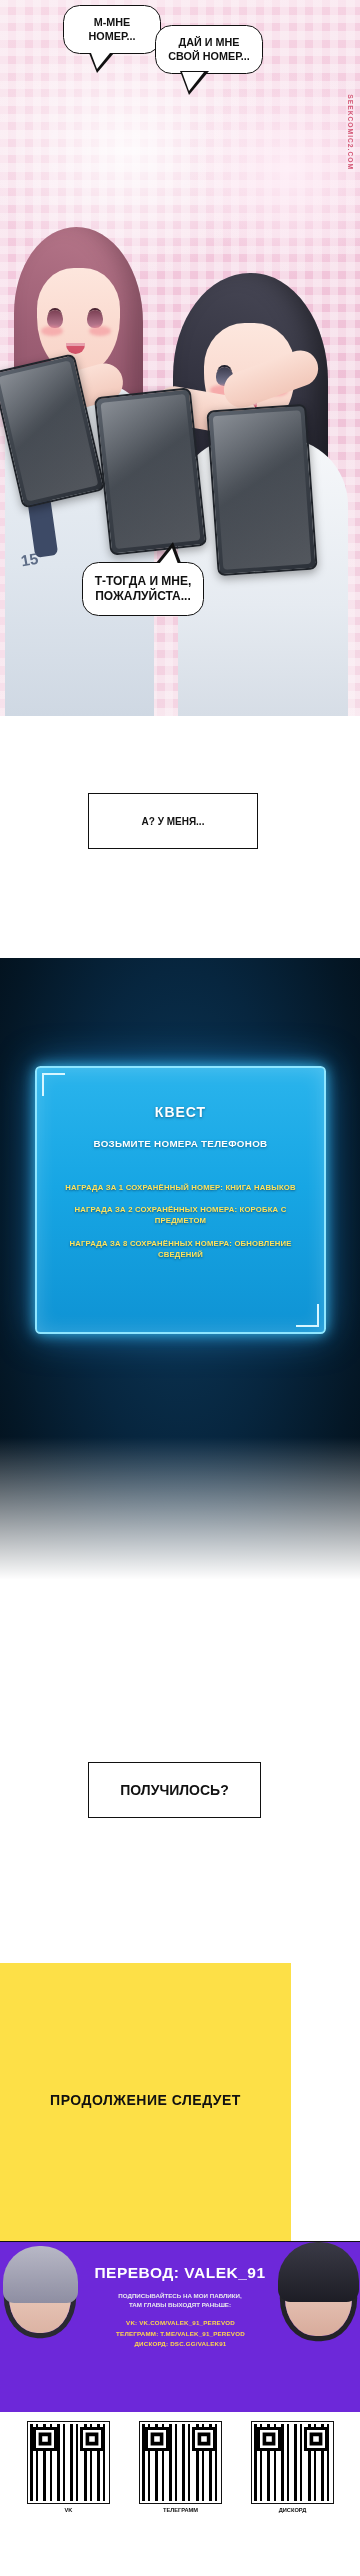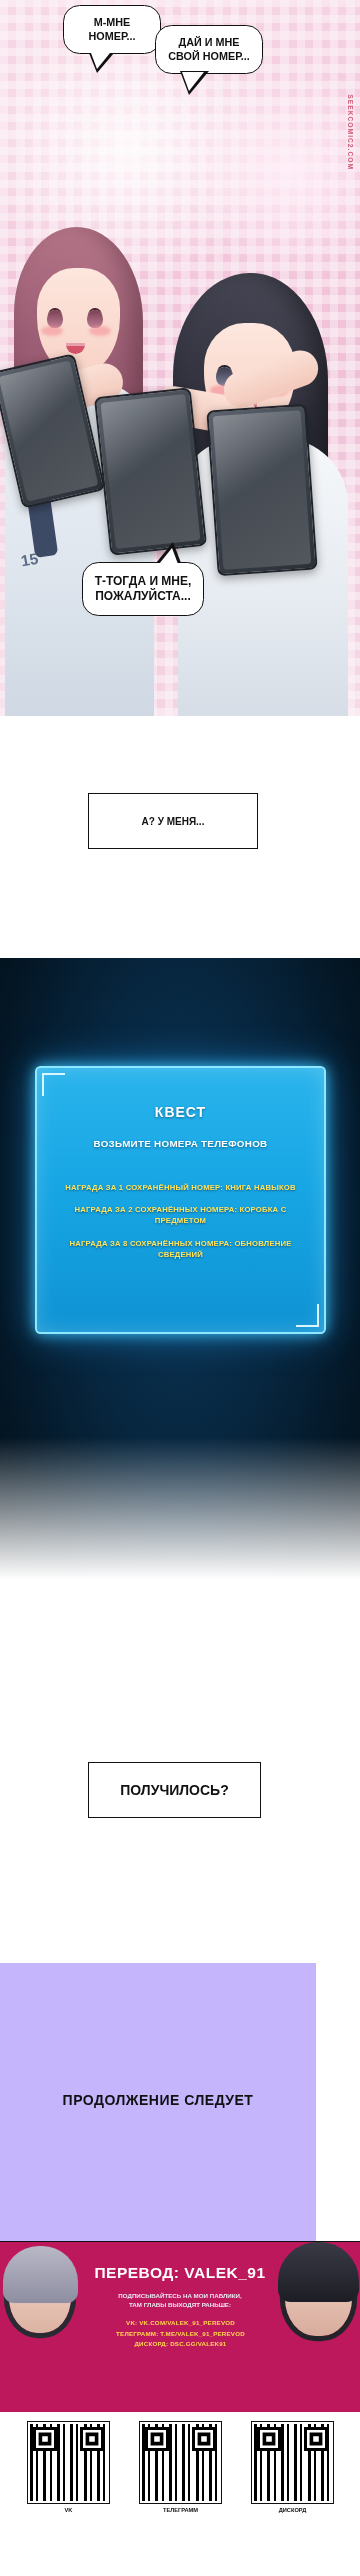--- a/index.html
+++ b/index.html
@@ -424,23 +424,23 @@
     left: 88px; top: 170px;
     width: 173px; height: 56px;
     font-size: 14px;
   }
 
   
   .panel-tbc {
     position: absolute;
     left: 0;
     top: 1963px;
-    width: 316px;
+    width: 291px;
     height: 278px;
-    background: #c4b5fd;
+    background: #fde047;
   }
   .tbc-text {
     position: absolute;
     left: 0; right: 0;
     top: 129px;
     text-align: center;
     font-size: 14px;
     font-weight: 700;
     letter-spacing: 0.5px;
     color: #111;
@@ -454,21 +454,21 @@
     width: 361px;
     height: 368px;
     background: #ffffff;
     border-top: 1.5px solid #111;
   }
   .footer-band {
     position: absolute;
     left: 0; top: 0;
     width: 361px;
     height: 170px;
-    background: #be185d;
+    background: #6d28d9;
     overflow: hidden;
   }
   .footer-art-left {
     position: absolute;
     left: 9.3px; top: 14.4px;
     width: 62px; height: 77px;
     border-radius: 50% 50% 46% 46%;
     background: linear-gradient(180deg, #f2d7cb 0%, #dcb3a3 100%);
     box-shadow: 0 0 0 5.2px #2a2a33;
   }

